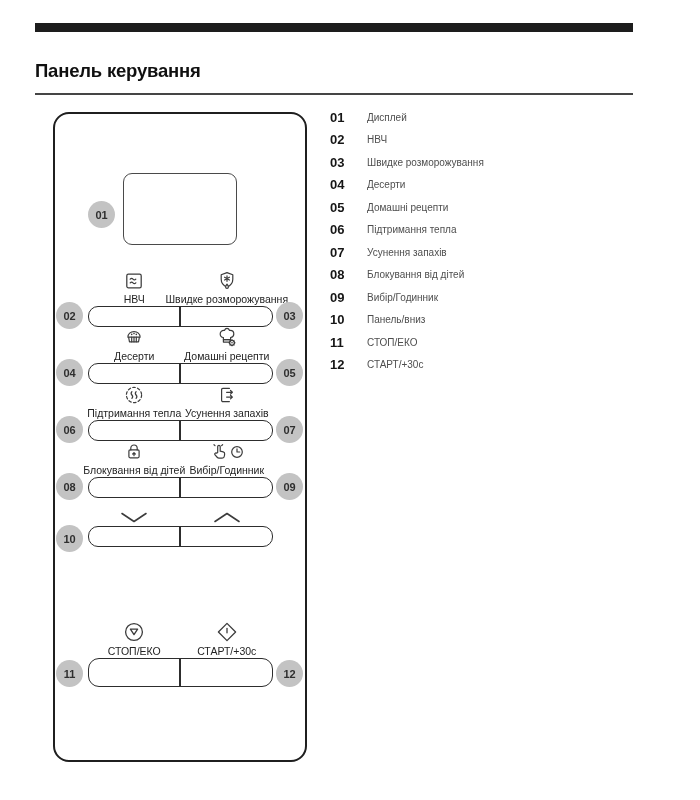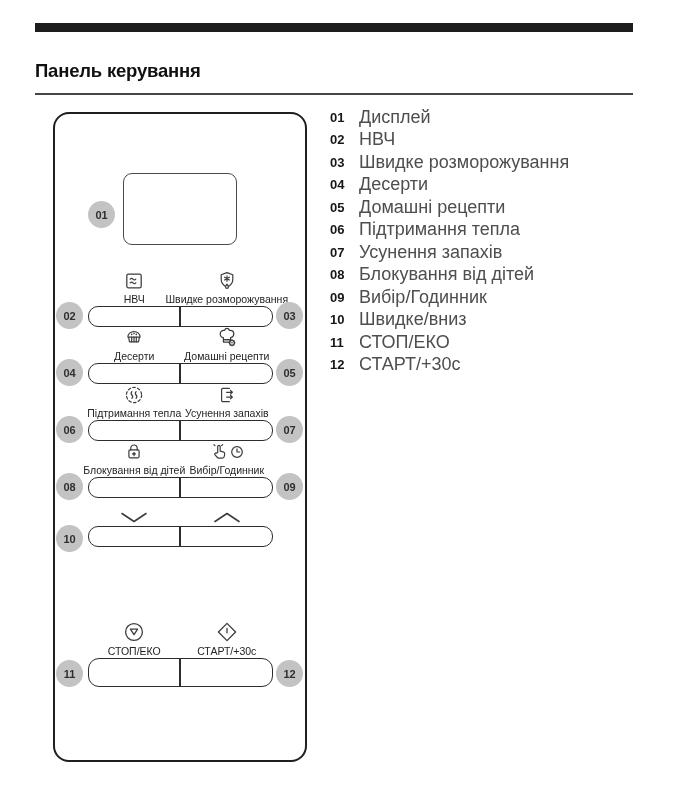--- a/index.html
+++ b/index.html
@@ -23,21 +23,21 @@
   .cells{display:flex;height:38px;}
   .cell{width:50%;display:flex;flex-direction:column;align-items:center;justify-content:flex-end;gap:1px;overflow:visible;}
   .blabel{font-size:10.5px;color:#242424;white-space:nowrap;line-height:12px;}
   .bar{margin-top:1px;height:21px;border:1.8px solid #2d2d2d;border-radius:10px;position:relative;background:#fff;box-sizing:border-box;}
   .bar.tall{height:29px;border-radius:11px;}
   .split{position:absolute;left:calc(50% - 2px);top:0;width:2px;height:100%;background:#2d2d2d;}
 
   .legend{position:absolute;left:330px;top:106px;}
   .lrow{display:flex;align-items:center;height:22.5px;}
   .lnum{width:24px;font-size:13px;font-weight:bold;color:#161616;}
-  .ltext{margin-left:5px;font-size:18px;color:#4e4e4e;}
+  .ltext{margin-left:13px;font-size:10px;color:#4e4e4e;}
 
   .icon{display:flex;align-items:flex-end;justify-content:center;}
   .icon svg{display:block;}
 </style>
 </head>
 <body>
 
 <div class="page">
 
   <div class="topbar"></div>
@@ -256,21 +256,21 @@
     <div class="lrow">
         <span class="lnum">08</span>
         <span class="ltext">Блокування від дітей</span>
       </div>
     <div class="lrow">
         <span class="lnum">09</span>
         <span class="ltext">Вибір/Годинник</span>
       </div>
     <div class="lrow">
         <span class="lnum">10</span>
-        <span class="ltext">Швидке/вниз</span>
+        <span class="ltext">Панель/вниз</span>
       </div>
     <div class="lrow">
         <span class="lnum">11</span>
         <span class="ltext">СТОП/ЕКО</span>
       </div>
     <div class="lrow">
         <span class="lnum">12</span>
         <span class="ltext">СТАРТ/+30с</span>
       </div>
   </div>

